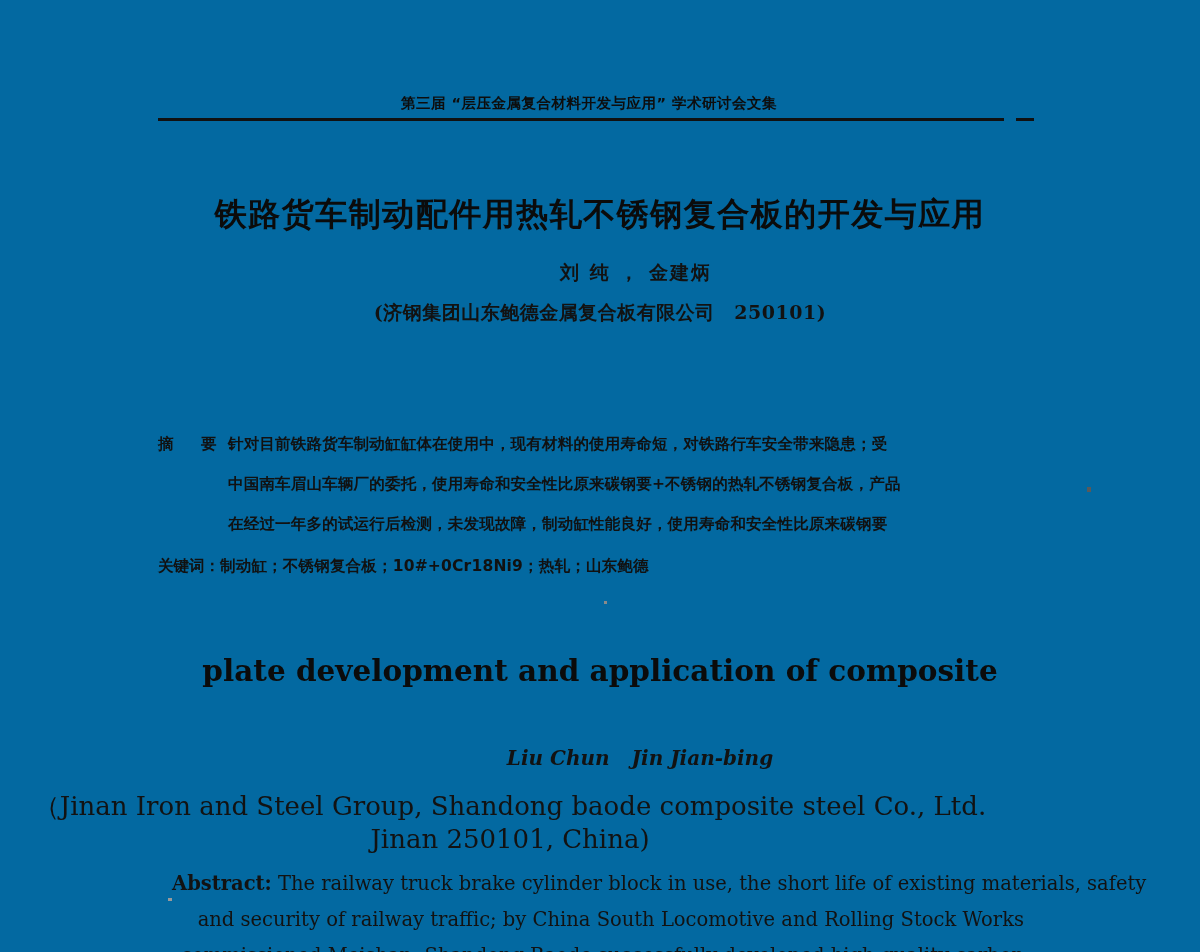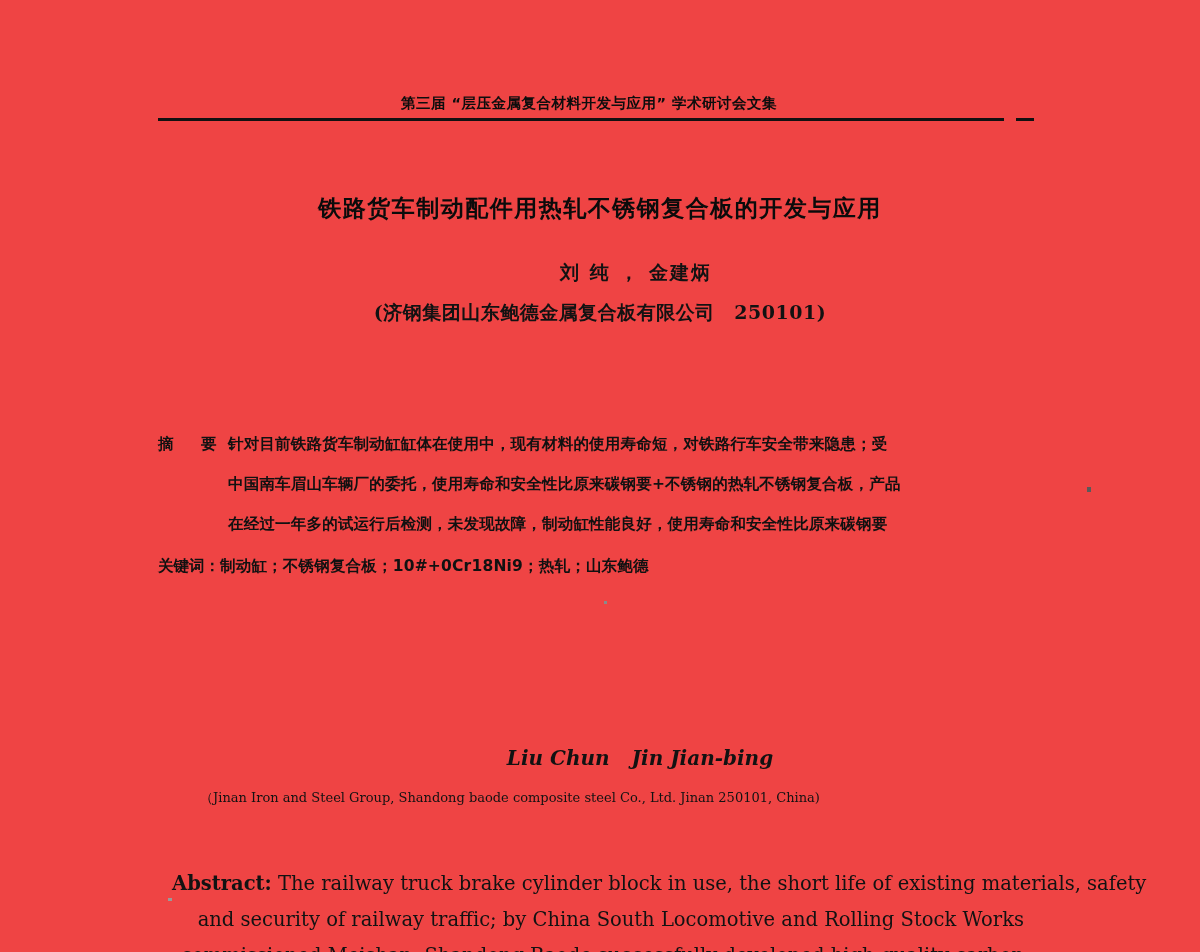--- a/index.html
+++ b/index.html
@@ -13,21 +13,21 @@
     position: relative;
     overflow: hidden;
     font-family: "DejaVu Serif", "Liberation Serif", serif;
     color: #111111;
     -webkit-font-smoothing: none;
   }
 
   .page {
     position: absolute;
     inset: 0;
-    background: #ef4444;
+    background: #0369a1;
   }
 
   
   .runhead-wrap {
     position: absolute;
     left: 158px;
     top: 96px;
     width: 862px;
   }
   .runhead {
@@ -58,21 +58,21 @@
 
   
   .cn-title {
     position: absolute;
     left: 0;
     top: 193px;
     width: 1200px;
     text-align: center;
     font-family: "DejaVu Sans", "Liberation Sans", sans-serif;
     font-weight: bold;
-    font-size: 23px;
+    font-size: 32px;
     letter-spacing: 1.5px;
     color: #0b0b0b;
   }
   .cn-authors {
     position: absolute;
     left: 0;
     top: 260px;
     width: 1200px;
     text-align: center;
     font-family: "DejaVu Serif", "Liberation Serif", serif;
@@ -160,21 +160,21 @@
     padding-left: 40px;
   }
   .en-authors .gap { display: inline-block; width: 22px; }
   .en-affil {
     position: absolute;
     left: 0;
     top: 789px;
     width: 1020px;
     text-align: center;
     font-family: "DejaVu Serif", "Liberation Serif", serif;
-    font-size: 13px;
+    font-size: 26px;
     color: #121212;
   }
 
   
   .en-abstract {
     position: absolute;
     left: 172px;
     top: 866px;
     width: 852px;
     font-family: "DejaVu Serif", "Liberation Serif", serif;
@@ -223,20 +223,21 @@
     </div>
     <div class="abs-row">
       <span class="abs-indent"></span><span class="abs-text">在经过一年多的试运行后检测，未发现故障，制动缸性能良好，使用寿命和安全性比原来碳钢要</span>
     </div>
     <div class="kw-row">
       <span class="kw-label">关键词：</span><span class="abs-text">制动缸；不锈钢复合板；10#+0Cr18Ni9；热轧；山东鲍德</span>
     </div>
   </div>
 
   <div class="en-title">
+    <div>plate development and application of composite</div>
   </div>
   <div class="en-authors">
     <span>Liu Chun</span><span class="gap"></span><span>Jin Jian-bing</span>
   </div>
   <div class="en-affil">（Jinan Iron and Steel Group, Shandong baode composite steel Co., Ltd. Jinan 250101, China)</div>
 
   <div class="en-abstract">
     <div class="en-abs-line first">
       <span class="en-abs-label">Abstract:</span>
       <span>The railway truck brake cylinder block in use, the short life of existing materials, safety</span>

